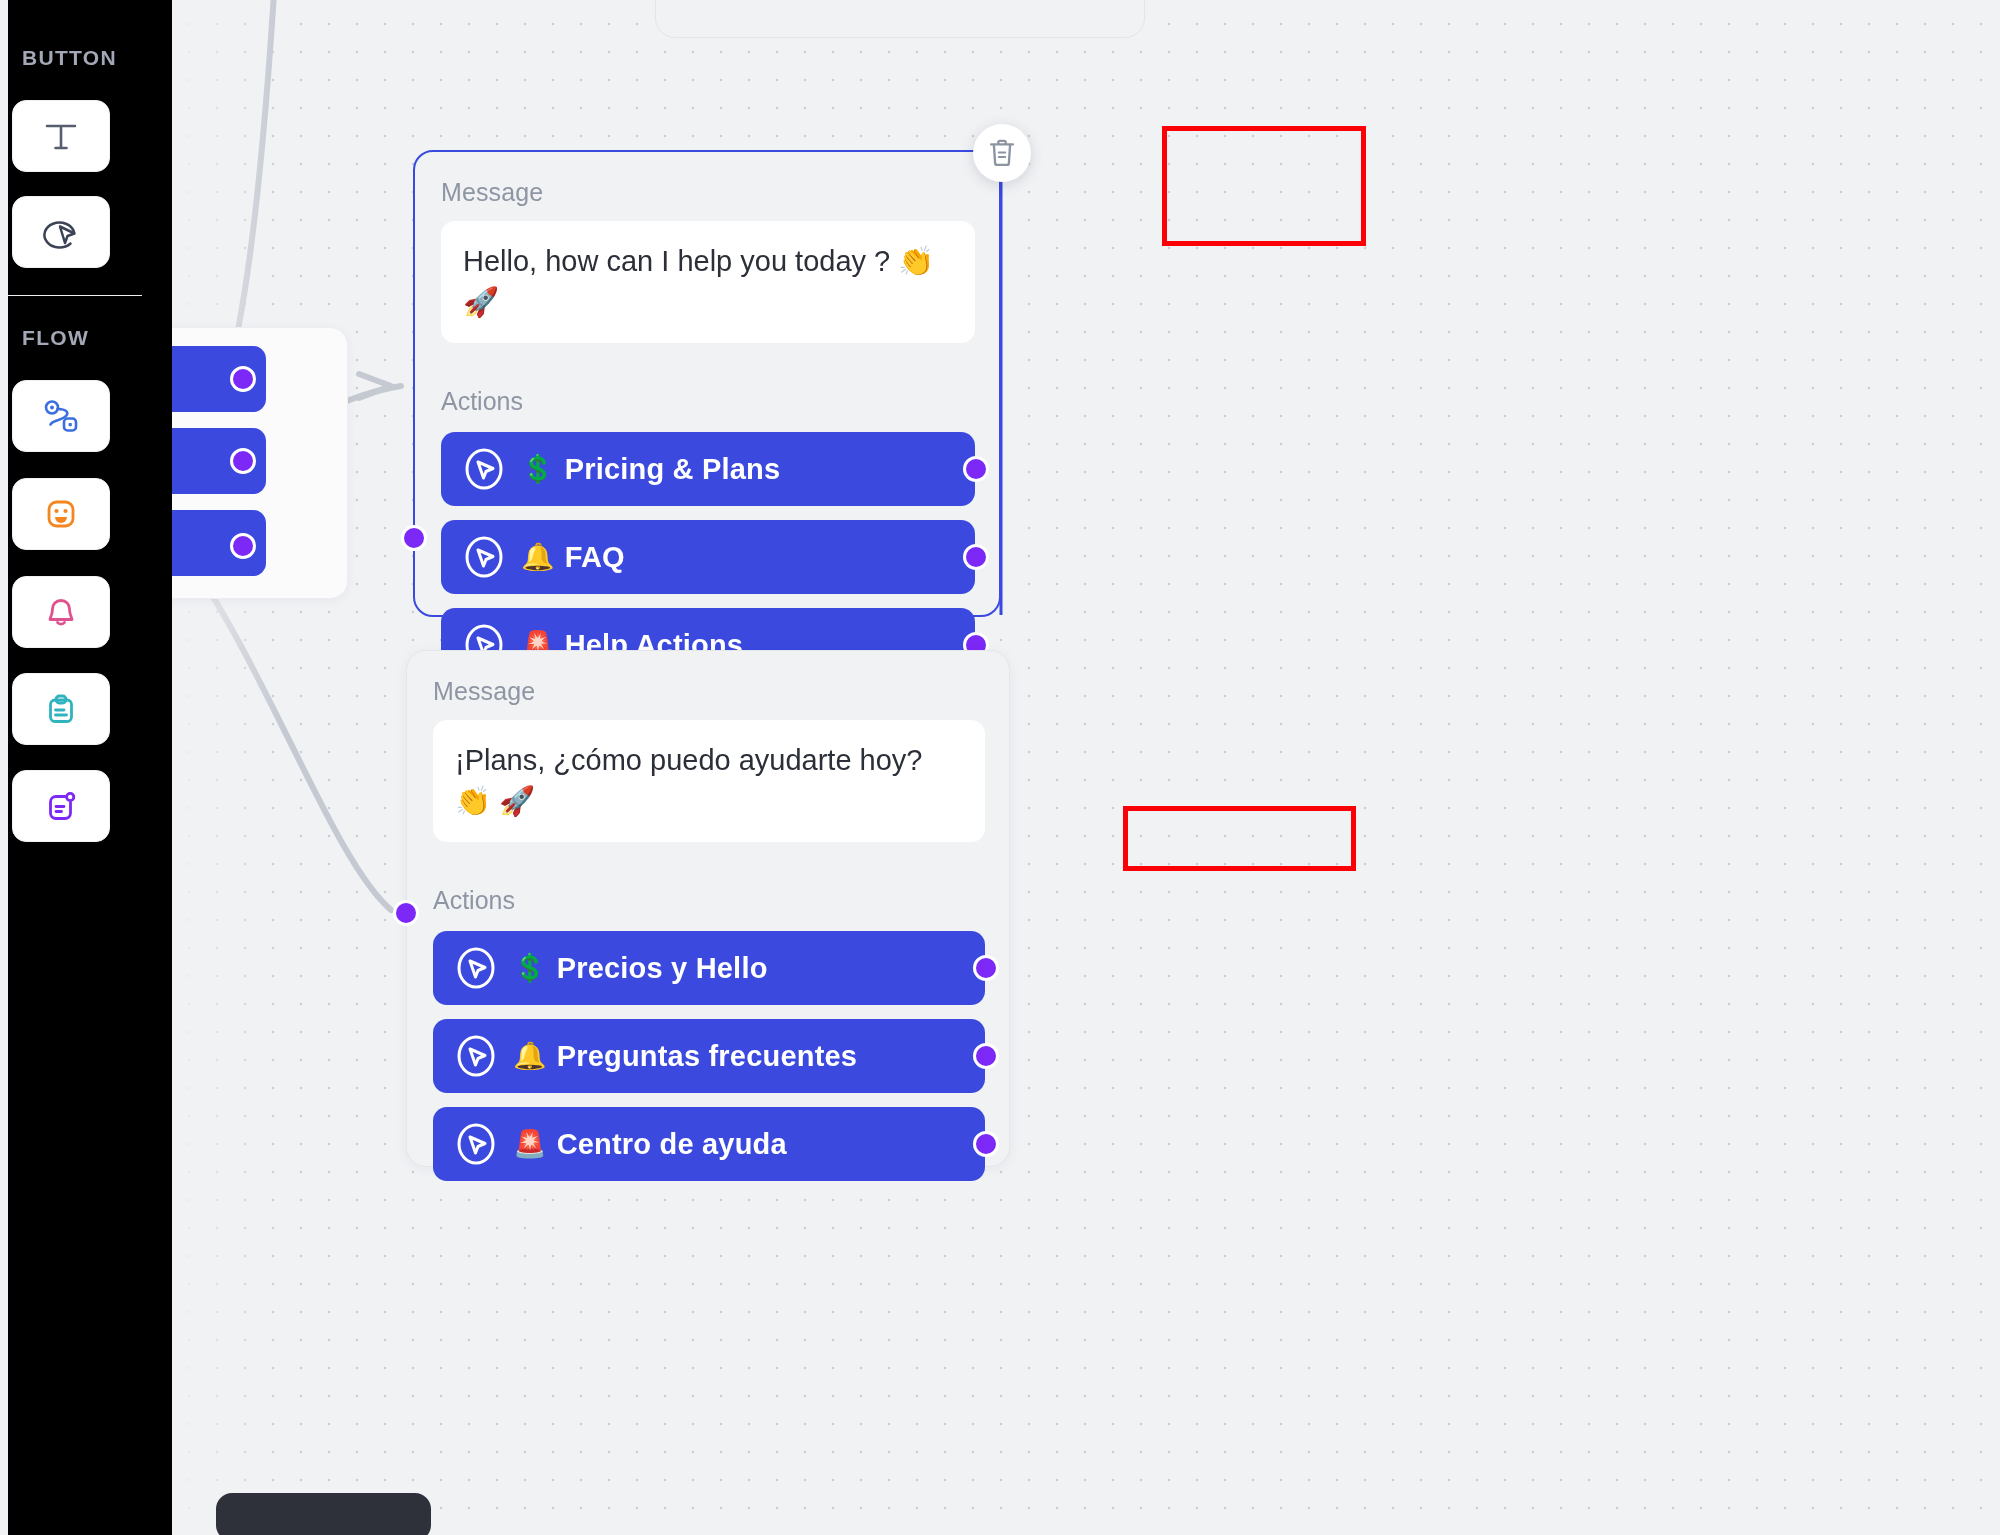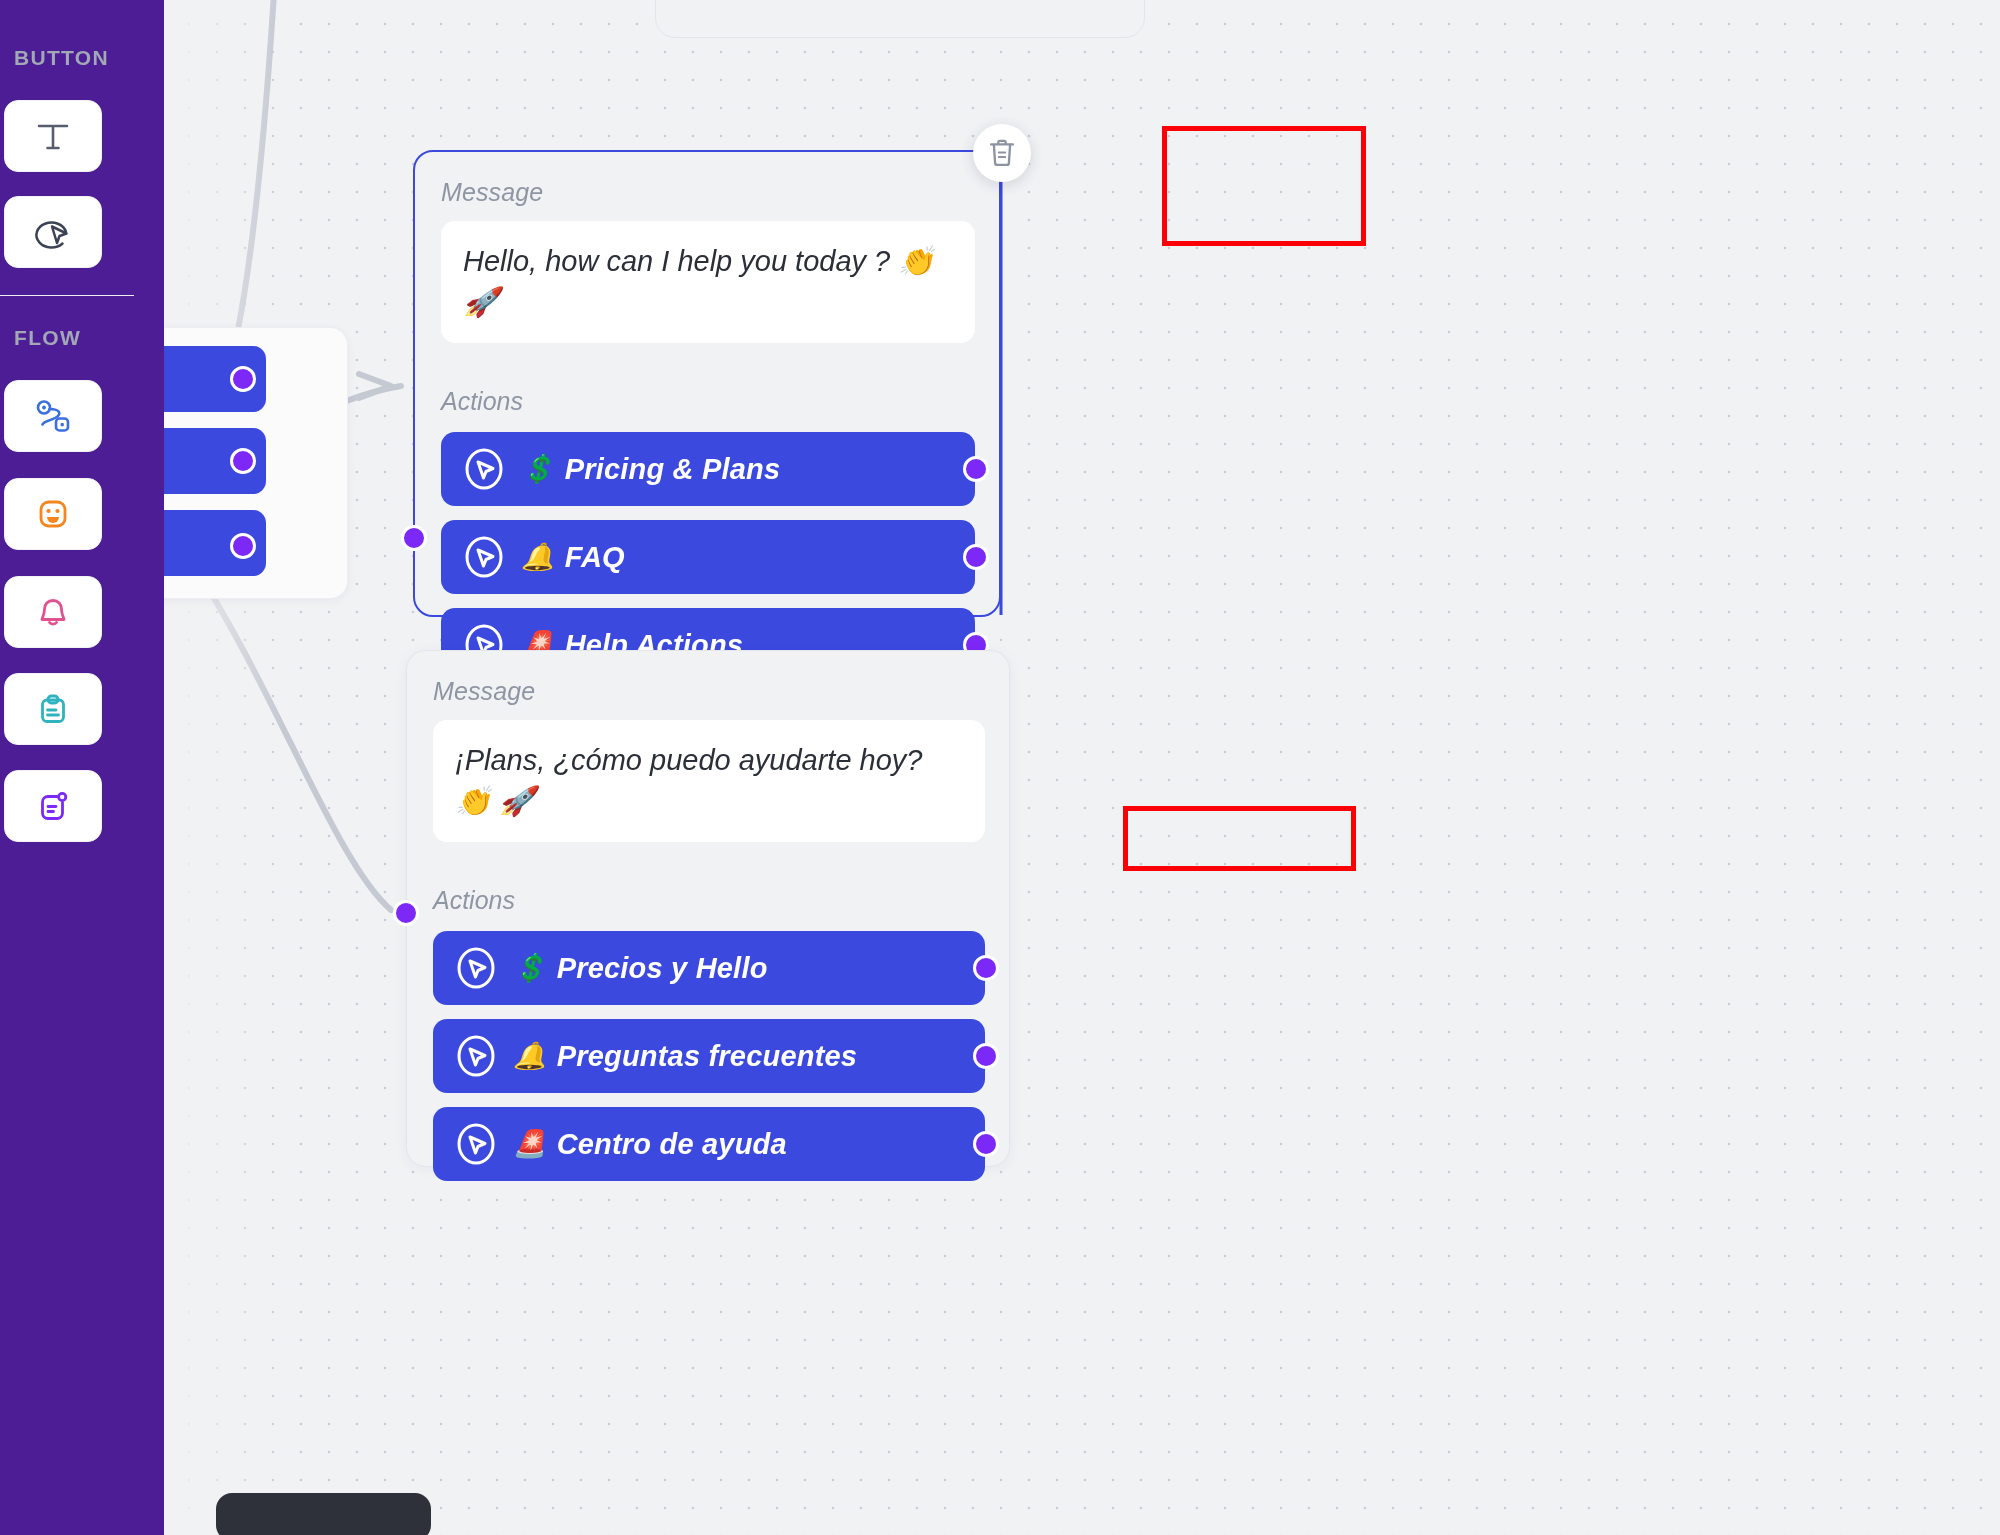--- a/index.html
+++ b/index.html
@@ -22,23 +22,23 @@
     overflow: hidden;
   }
   .canvas-fade {
     position: absolute; left: 0; top: 0; width: 120px; height: 100%;
     background: linear-gradient(to right, #f1f2f4 0%, rgba(241,242,244,0.0) 100%);
     pointer-events: none; z-index: 3;
   }
 
   
   .sidebar {
-    position: absolute; left: 0; top: 0;
+    position: absolute; left: 8px; top: 0;
     width: 164px; height: 1535px;
-    background: #4c1d95;
+    background: #000000;
     z-index: 20;
   }
   .sb-section-title {
     font-size: 21px; font-weight: bold; letter-spacing: 1.3px;
     color: #a2a8b5; padding: 0 0 0 14px;
   }
   .sb-title-button { position: absolute; left: 0; top: 46px; }
   .sb-title-flow   { position: absolute; left: 0; top: 326px; }
   .sb-divider {
     position: absolute; left: 0; top: 295px; width: 134px; height: 1px;
@@ -95,21 +95,21 @@
   }
   .node.selected {
     border: 2px solid #3b49df;
     box-shadow: 0 0 0 0 rgba(0,0,0,0);
   }
   .node.plain {
     border: 1px solid #e4e6eb;
     background: #f1f2f4;
     box-shadow: 0 2px 14px rgba(30,40,70,0.05);
   }
-  .node-inner { padding: 26px 24px 24px 26px; font-style: italic; }
+  .node-inner { padding: 26px 24px 24px 26px; }
   .field-label {
     font-size: 25px; color: #8e95a3; font-weight: 400;
     margin-bottom: 14px; letter-spacing: 0.1px;
   }
   .msg-box {
     background: #ffffff;
     border-radius: 14px;
     padding: 20px 22px;
     font-size: 29px; color: #2b2f38; line-height: 1.42;
     min-height: 76px;

